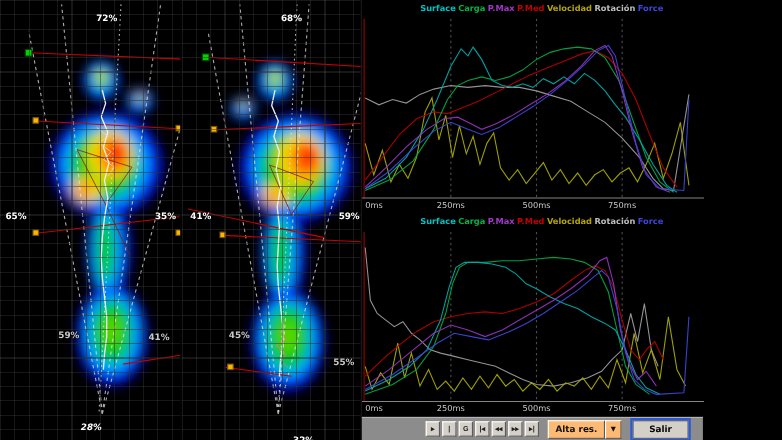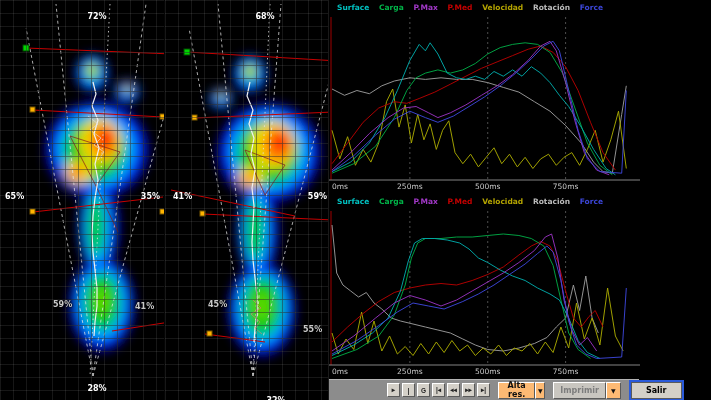--- a/index.html
+++ b/index.html
@@ -10,21 +10,21 @@
      repeating-linear-gradient(to right, rgba(255,255,255,0.09) 0 1px, transparent 1px 13px),
      repeating-linear-gradient(to bottom, rgba(255,255,255,0.09) 0 1px, transparent 1px 13px),
      repeating-linear-gradient(to right, rgba(0,0,0,0.45) 0 1px, transparent 1px 13px),
      repeating-linear-gradient(to bottom, rgba(0,0,0,0.45) 0 1px, transparent 1px 13px);}
   .pct{position:absolute;color:#fff;font-size:8px;font-weight:bold;z-index:5;
        text-shadow:0 0 2px #000,0 0 2px #000;}
   .pct.inner{color:#c8c8c8;font-weight:bold;}
   .charts-col{position:relative;width:311px;height:400px;background:#000;flex:0 0 auto;
               border-left:1px solid #1a1a1a;box-sizing:border-box;display:flex;flex-direction:column;}
   .legend{height:12px;display:flex;align-items:center;padding:1px 36px 0 8px;
-          justify-content:space-between;}
+          justify-content:space-between;margin-left:45px;}
   .legend span{font-size:7.5px;font-weight:bold;white-space:nowrap;}
   .chart-block{position:relative;}
   .footer{height:23px;background:#8c8c8c;border-top:1px solid #b4b4b4;display:flex;
           align-items:center;padding:0 4px 0 0;box-sizing:border-box;}
   .navbtns{display:flex;gap:2px;margin-left:58px;}
   .sbtn{width:13px;height:14px;background:#d4d0c8;border:1px solid;
         border-color:#fff #5a5a5a #5a5a5a #fff;font-size:6.5px;font-weight:bold;color:#222;
         display:flex;align-items:center;justify-content:center;padding:0;cursor:pointer;}
   .combo{display:flex;margin-left:8px;}
   .cbtn{height:17px;background:#fdba74;border:1px solid;border-color:#fff #5a5a5a #5a5a5a #fff;
@@ -110,21 +110,21 @@
         <rect x="167" y="319" width="5" height="5" fill="#ffb400" stroke="#7a5800"></rect>
       </g>
 
       <polyline points="93,82 96,94 92,106 98,120 94,134 99,148 95,164 98,180 95,198 93,216 92,234 93,252 95,270 97,288 97,306 95,322 94,336" stroke="#f0f0f0" stroke-width="1.2" fill="none"></polyline>
       <path d="M88,116 l10,8 l-8,6 l11,8 l-7,7 l10,7 l-6,8" stroke="#dddddd" stroke-width="0.8" fill="none" opacity="0.85"></path>
     </svg>
     <div class="grid-overlay"></div>
     <span class="pct" style="left:97px;top:12px;transform:translateX(-50%);">72%</span>
     <span class="pct" style="left:5px;top:192px;">65%</span>
     <span class="pct" style="right:4px;top:192px;">35%</span>
-    <span class="pct" style="left:97px;top:384px;transform:translateX(-50%);">28%</span>
+    <span class="pct" style="left:83px;top:384px;transform:translateX(-50%);font-style:italic;">28%</span>
     <span class="pct inner" style="left:53px;top:300px;">59%</span>
     <span class="pct inner" style="left:135px;top:302px;">41%</span>
   </div>
 
   <div class="foot-panel" style="border-left:1px solid #050505;box-sizing:border-box;">
     <svg width="200" height="400">
       <g filter="url(#hb)">
         <ellipse cx="85" cy="74" rx="17" ry="19" fill="#0000a0"></ellipse>
           <ellipse cx="56" cy="99" rx="12" ry="11" fill="#0000a0"></ellipse>
           <ellipse cx="104" cy="153" rx="52" ry="50" fill="#0000a0"></ellipse>
@@ -258,21 +258,17 @@
           <button class="sbtn">G</button>
           <button class="sbtn">|◂</button>
           <button class="sbtn">◂◂</button>
           <button class="sbtn">▸▸</button>
           <button class="sbtn">▸|</button>
         </div>
       <div class="combo">
         <button class="cbtn">Alta res.</button>
         <button class="cbtn arrow">▼</button>
       </div>
-      <div class="combo">
-        <button class="cbtn disabled">Imprimir</button>
-        <button class="cbtn arrow">▼</button>
-      </div>
       <button class="salir">Salir</button>
     </div>
   </div>
 
 </div>
 
 </body></html>

